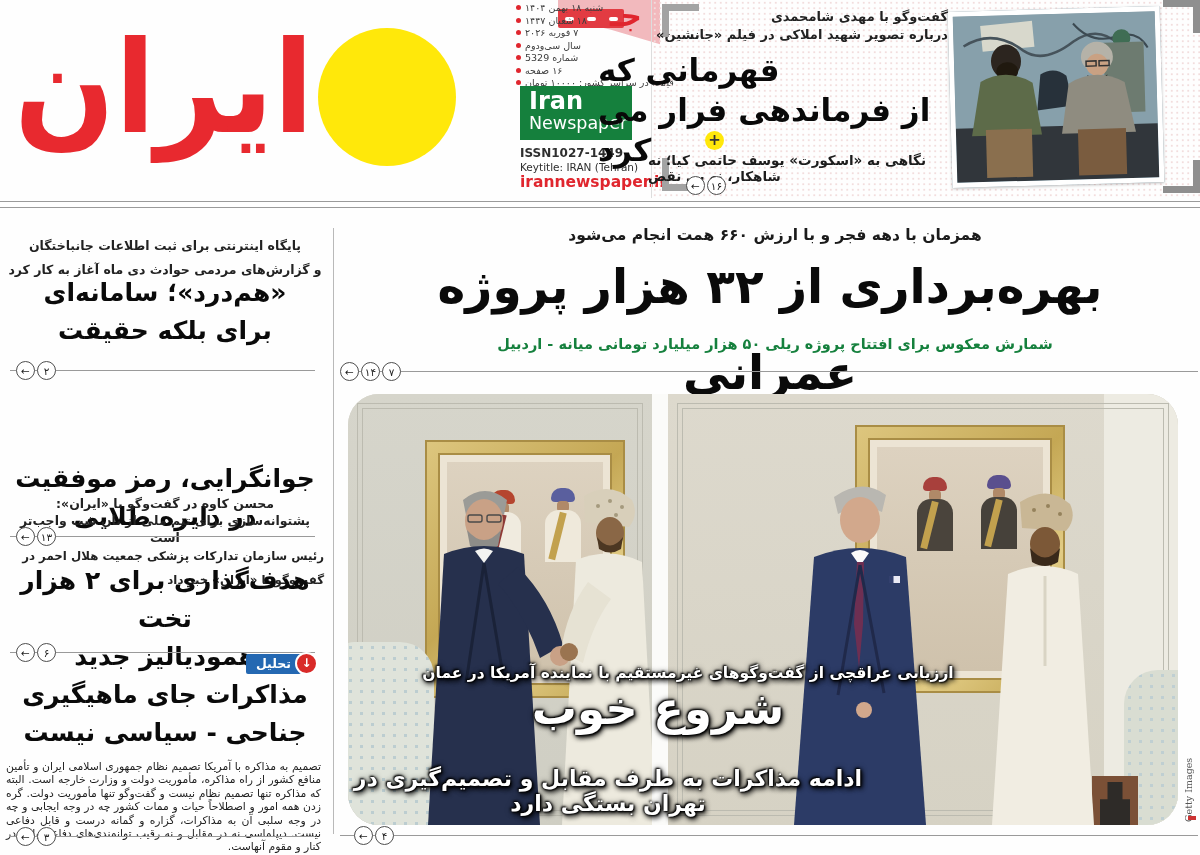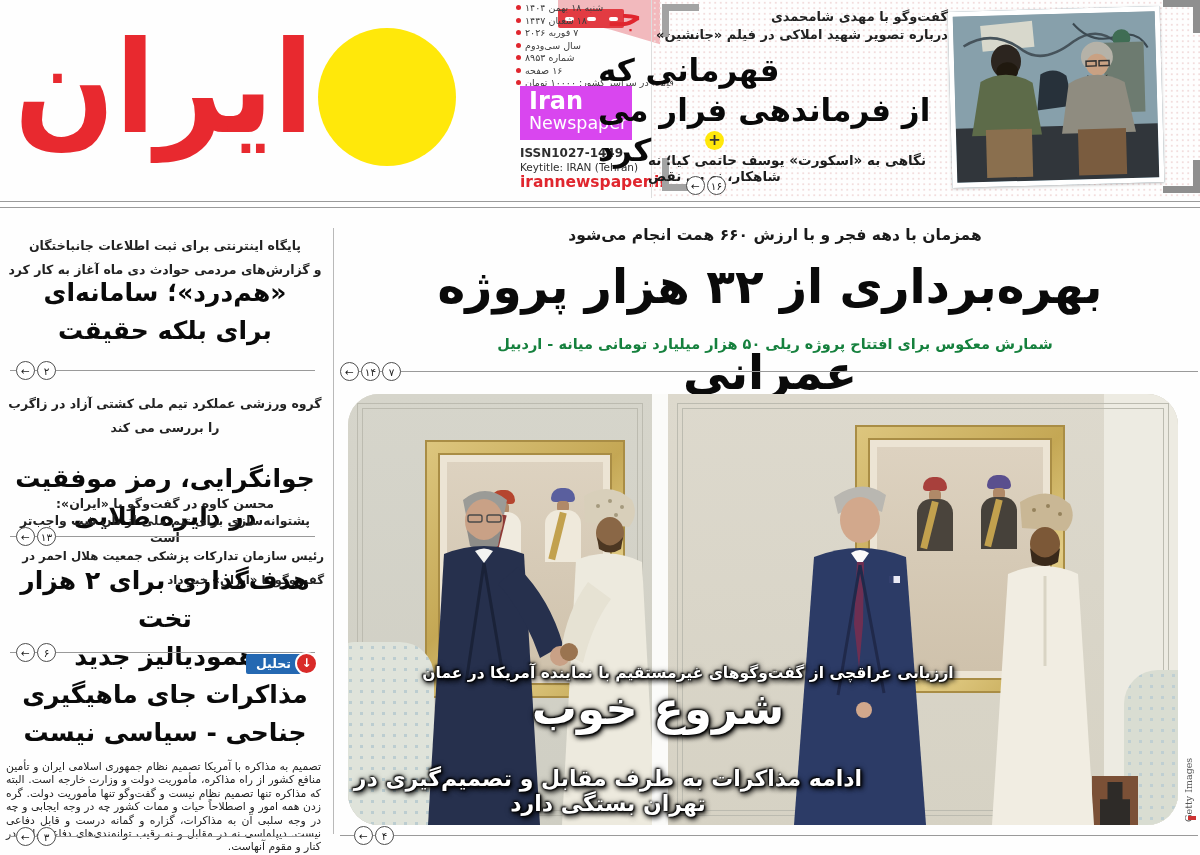--- a/index.html
+++ b/index.html
@@ -23,21 +23,21 @@
   .ribbon-band{left:558px;top:9px;width:66px;height:19px;background:#e23b42;border-radius:2px;
                display:flex;align-items:center;justify-content:space-around;}
   .ribbon-dash{width:9px;height:4px;background:#fff;border-radius:2px;}
   .ribbon-jim{left:604px;top:-4px;width:44px;height:40px;color:#e0262e;font-size:30px;
               font-weight:bold;text-align:center;line-height:40px;}
 
   .date-col{left:516px;top:2px;width:138px;}
   .date-line{display:flex;align-items:center;margin-bottom:1.5px;}
   .bullet{width:5px;height:5px;border-radius:50%;background:#e0262e;margin-right:4px;flex:0 0 auto;}
   .date-txt{font-size:9.5px;color:#3d3d3d;direction:rtl;white-space:nowrap;}
-  .brand-box{left:520px;top:86px;width:112px;height:54px;background:#d946ef;color:#fff;
+  .brand-box{left:520px;top:86px;width:112px;height:54px;background:#15803d;color:#fff;
              padding:3px 0 0 9px;box-sizing:border-box;}
   .brand-1{font-size:24px;font-weight:bold;line-height:25px;}
   .brand-2{font-size:17.5px;line-height:19px;}
   .issn{left:520px;top:146px;font-size:12px;font-weight:bold;color:#2e2e2e;}
   .keytitle{left:520px;top:161px;font-size:10.5px;color:#2e2e2e;}
   .website{left:520px;top:173px;font-size:15.5px;font-weight:bold;color:#e0262e;}
 
   
   .film-block{left:652px;top:0;width:548px;height:198px;
       background-image:radial-gradient(#f2dddd 0.9px,transparent 1px);background-size:5.5px 5.5px;}
@@ -147,21 +147,21 @@
     <div class="date-line">
       <span class="bullet"></span>
       <span class="date-txt">۷ فوریه ۲۰۲۶</span>
       </div>
     <div class="date-line">
       <span class="bullet"></span>
       <span class="date-txt">سال سی‌ودوم</span>
       </div>
     <div class="date-line">
       <span class="bullet"></span>
-      <span class="date-txt">شماره ۸۹۵۳</span>
+      <span class="date-txt">شماره 5329</span>
       </div>
     <div class="date-line">
       <span class="bullet"></span>
       <span class="date-txt">۱۶ صفحه</span>
       </div>
     <div class="date-line">
       <span class="bullet"></span>
       <span class="date-txt">قیمت در سراسر کشور: ۱۰۰۰۰ تومان</span>
       </div>
   </div>
@@ -234,21 +234,20 @@
   <div class="abs lc rtl ctr pre lc-kicker" style="top:234px;">پایگاه اینترنتی برای ثبت اطلاعات جانباختگان
 و گزارش‌های مردمی حوادث دی ماه آغاز به کار کرد</div>
   <div class="abs lc rtl ctr pre lc-headline" style="top:274px;">«هم‌درد»؛ سامانه‌ای
 برای بلکه حقیقت</div>
   <div class="abs hrule" style="left:10px;top:370px;width:305px;"></div>
   <div class="abs marker" style="left:16px;top:361px;">
     <span class="pgc">←</span>
     <span class="pgc">۲</span>
   </div>
 
-  <div class="abs lc rtl ctr lc-kicker" style="top:392px;">گروه ورزشی عملکرد تیم ملی کشتی آزاد در زاگرب را بررسی می کند</div>
   <div class="abs lc rtl ctr pre lc-headline" style="top:412px;margin-top:48px;">جوانگرایی، رمز موفقیت
 در دایره طلایی</div>
   <div class="abs lc rtl ctr pre lc-sub" style="top:495px;">محسن کاوه در گفت‌وگو با «ایران»:
 پشتوانه‌سازی برای تیم ملی از نان شب واجب‌تر است</div>
   <div class="abs hrule" style="left:10px;top:536px;width:305px;"></div>
   <div class="abs marker" style="left:16px;top:527px;">
     <span class="pgc">←</span>
     <span class="pgc">۱۳</span>
   </div>
 

